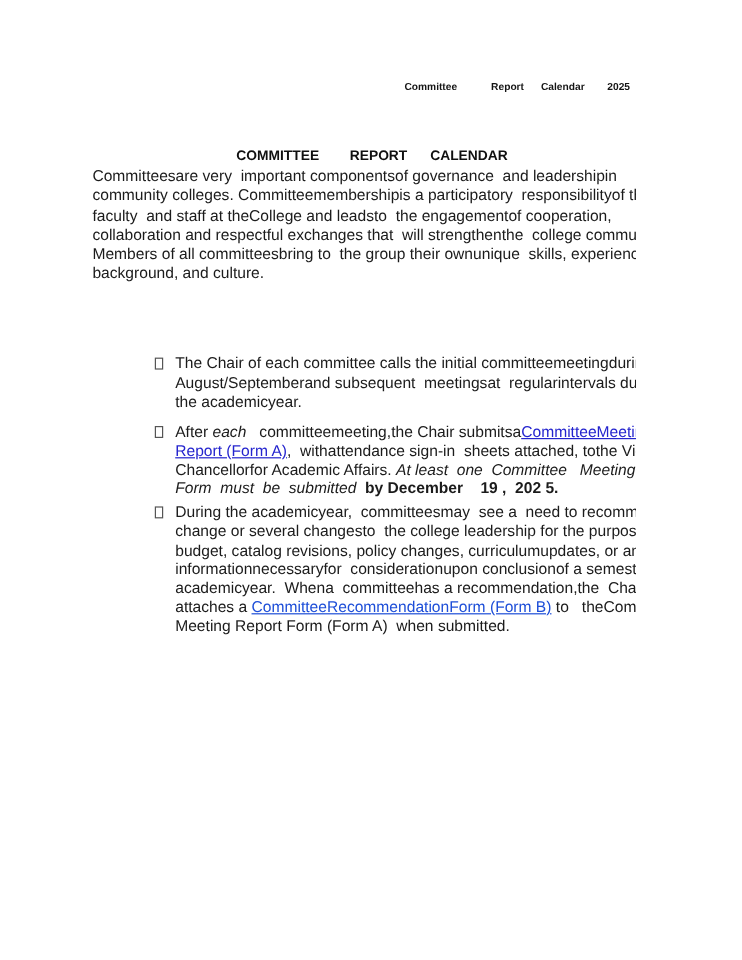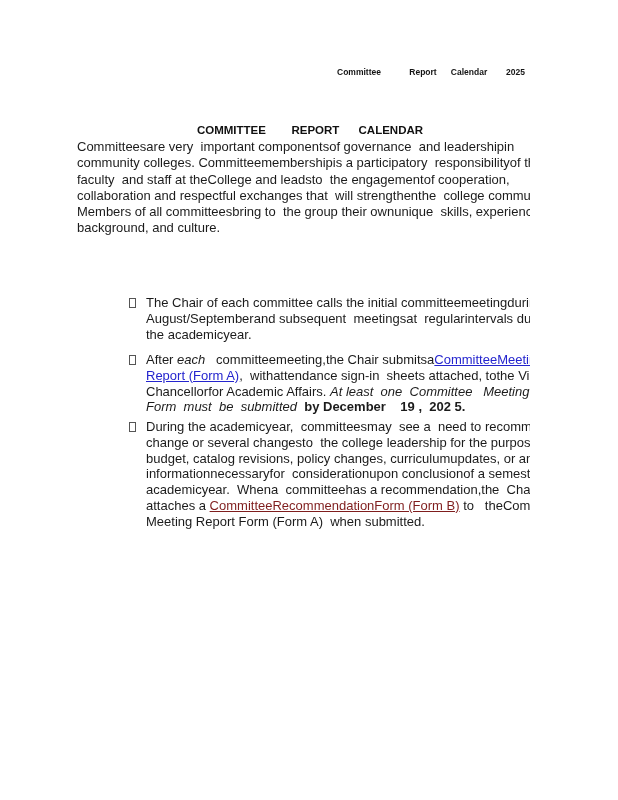--- a/index.html
+++ b/index.html
@@ -98,18 +98,18 @@
 Form  must  be  submitted  </span><span class="bd">by December    19 ,  202 5.</span></div>
   </div>
 
   <div class="bullet bullet-3">
     <span class="bullet-marker"></span>
     <div class="bullet-text"><span>During the academicyear,  committeesmay  see a  need to recommenda
 change or several changesto  the college leadership for the purposeof
 budget, catalog revisions, policy changes, curriculumupdates, or any
 informationnecessaryfor  considerationupon conclusionof a semesteror
 academicyear.  Whena  committeehas a recommendation,the  Chair
-attaches a </span><a class="lnk" style="color: #7f1d1d;">CommitteeRecommendationForm (Form B)</a><span> to   theCommittee
+attaches a </span><a class="lnk" style="color: #1d4ed8;">CommitteeRecommendationForm (Form B)</a><span> to   theCommittee
 Meeting Report Form (Form A)  when submitted.</span></div>
   </div>
 
 
 </div>
 
 </body></html>

